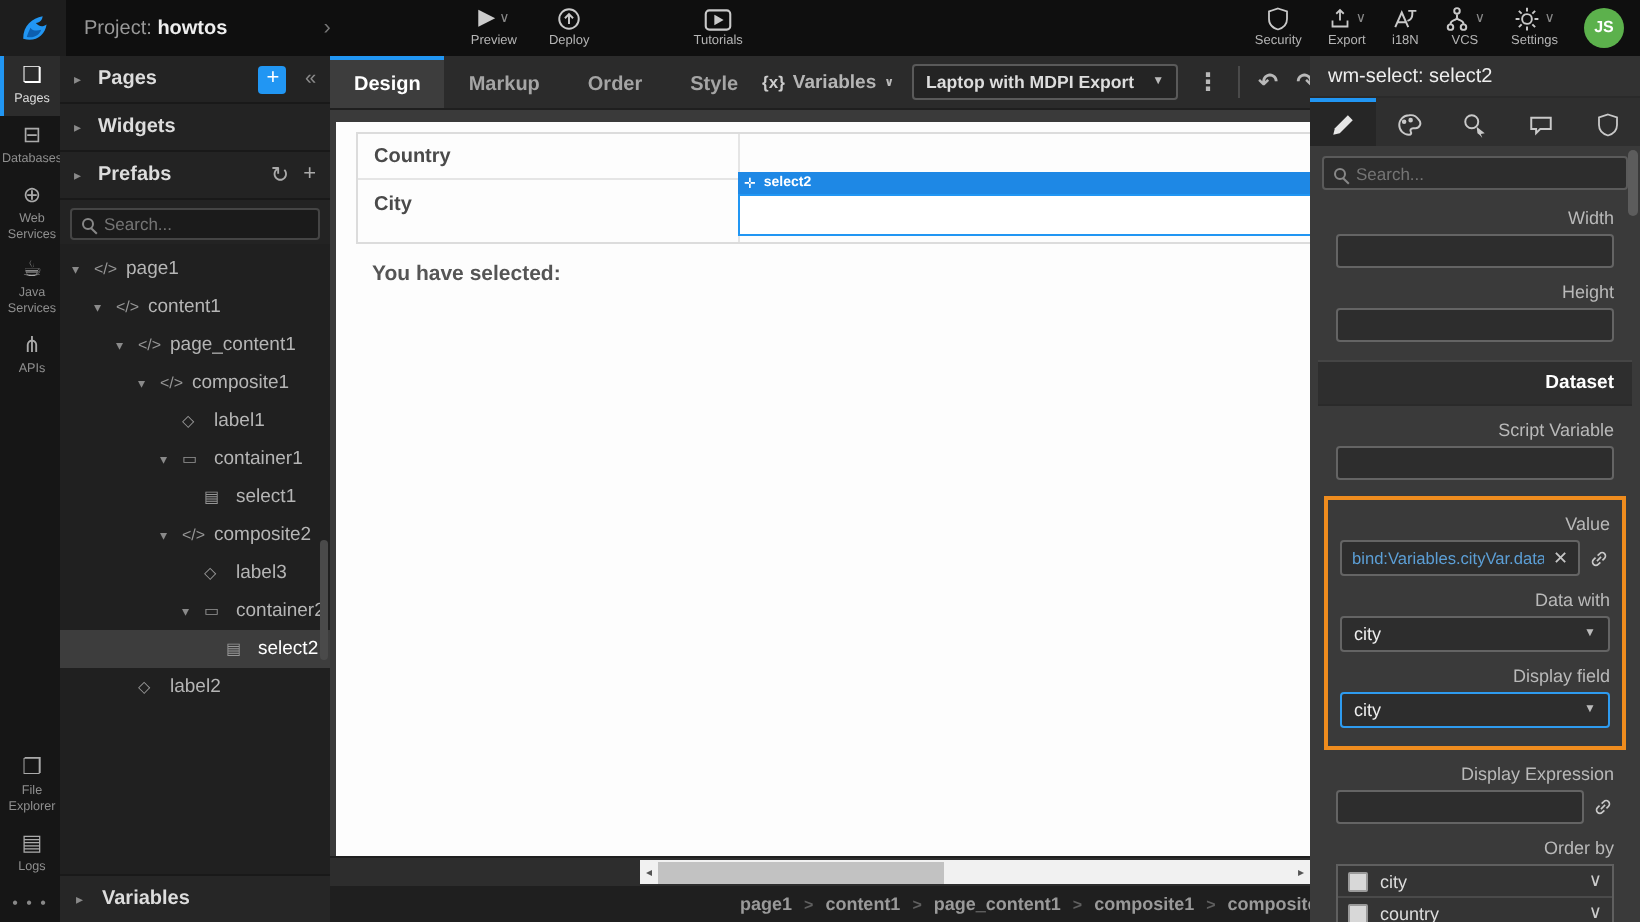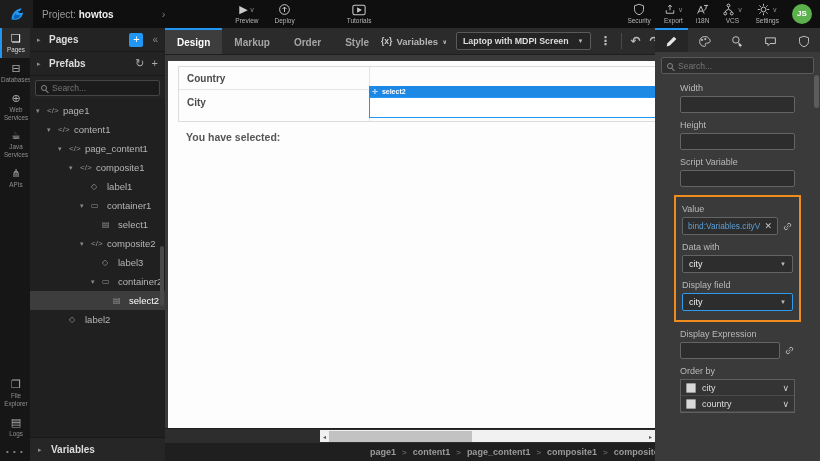--- a/index.html
+++ b/index.html
@@ -92,21 +92,21 @@
 
   
   .inspector{position:absolute;top:28px;left:655px;width:165px;bottom:0;background:#3a3a3a;color:#ccc;display:flex;flex-direction:column;}
   .insp-header{height:21px;flex:none;background:#323232;display:flex;align-items:center;padding:0 9px;font-size:10px;color:#eee;border-bottom:1px solid #2a2a2a;}
   .insp-tabs{height:24px;flex:none;display:flex;background:#2f2f2f;}
   .insp-tab{flex:1;display:flex;align-items:center;justify-content:center;border-top:2px solid transparent;}
   .insp-tab.active{background:#262626;border-top-color:#2196f3;}
   .isvg{stroke:#c9c9c9;fill:none;stroke-width:1.2;}
   .insp-search{margin:5px 6px 1px;flex:none;background:#2d2d2d;border:1px solid #5a5a5a;border-radius:2px;height:17px;display:flex;align-items:center;padding:0 5px;gap:5px;}
   .insp-search input{background:none;border:none;color:#999;font-size:8.5px;width:100%;outline:none;padding:0;}
-  .insp-body{flex:1;padding:1px 25px 0;position:relative;overflow:hidden;font-size:9px;}
+  .insp-body{flex:1;padding:1px 13px 0;position:relative;overflow:hidden;font-size:9px;text-align:right;}
   .f-label{color:#b9b9b9;margin:7px 0 3px;font-size:9px;}
   .f-input{height:17px;background:#2d2d2d;border:1px solid #646464;border-radius:2px;}
   .sect-header{margin:9px -9px 0;background:#2e2e2e;padding:5px 9px;color:#fff;font-size:9.5px;font-weight:bold;border-top:1px solid #454545;border-bottom:1px solid #2a2a2a;}
   .orange-box{border:2px solid #ef8c1e;margin:8px -6px 0;padding:0 6px 9px;}
   .input-row{display:flex;align-items:center;gap:4px;}
   .value-input{flex:1;height:18px;background:#2d2d2d;border:1px solid #646464;border-radius:2px;display:flex;align-items:center;padding:0 5px;gap:4px;min-width:0;}
   .bind-text{color:#5c9fd6;font-size:8.3px;flex:1;white-space:nowrap;overflow:hidden;}
   .clear-x{color:#c5c5c5;font-size:9px;flex:none;}
   .select-field{height:18px;background:#2d2d2d;border:1px solid #646464;border-radius:2px;display:flex;align-items:center;justify-content:space-between;padding:0 6px;font-size:9px;color:#eee;}
   .select-field.focused{border-color:#2e9bef;}
@@ -243,20 +243,24 @@
 
   <aside class="explorer">
     <div class="section">
       <span class="s-arr">▸</span>
       <span class="s-lbl">Pages</span>
       <span class="plus-btn">+</span>
       <span class="collapse">«</span>
     </div>
     <div class="section">
       <span class="s-arr">▸</span>
+      <span class="s-lbl">Widgets</span>
+    </div>
+    <div class="section">
+      <span class="s-arr">▸</span>
       <span class="s-lbl">Prefabs</span>
       <span class="s-tools">
           <span>↻</span>
           <span>+</span>
         </span>
     </div>
     <div class="search-box">
       <span class="mag"></span>
       <input placeholder="Search..." style="">
     </div>
@@ -337,21 +341,21 @@
           <div class="ctab">Order</div>
           <div class="ctab">Style</div>
         </div>
       <div class="ctools">
         <span class="vars-btn">
             <span class="vars-glyph">{x}</span>
             <span>Variables</span>
             <span class="caret">∨</span>
           </span>
         <span class="device-dd">
-            <span>Laptop with MDPI Screen</span>
+            <span>Laptop with MDPI Export</span>
             <span class="caret">▼</span>
           </span>
         <span class="tool-ic">⋮</span>
         <span class="divline"></span>
         <span class="tool-ic">↶</span>
         <span class="tool-ic">↷</span>
         <span class="floppy"></span>
         <span class="tool-ic">»</span>
       </div>
     </div>
@@ -392,20 +396,21 @@
         <span class="bc-sep">&gt;</span>
         <span>composite2</span>
         <span class="bc-sep">&gt;</span>
         <span>container2</span>
         <span class="bc-sep">&gt;</span>
         <span class="bc-cur">select2</span>
       </div>
   </main>
 
   <aside class="inspector">
+    <div class="insp-header">wm-select: select2</div>
     <div class="insp-tabs">
       <div class="insp-tab active">
         <svg width="13" height="13" viewBox="0 0 16 16">
             <path d="M2 14l1-4 8-8 3 3-8 8z" fill="#e6e6e6"></path>
           </svg>
       </div>
       <div class="insp-tab">
         <svg width="13" height="13" viewBox="0 0 16 16" class="isvg">
             <path d="M8 2a6 6 0 100 12c1.4 0 1.6-1 1.1-1.9-.5-1 .1-2.1 1.4-2.1H12a3 3 0 002-5.2A6 6 0 008 2z"></path>
             <circle cx="5" cy="6" r=".8" fill="#c9c9c9"></circle>
@@ -431,20 +436,21 @@
     </div>
     <div class="insp-search">
       <span class="mag"></span>
       <input placeholder="Search..." style="">
     </div>
     <div class="insp-body">
       <div class="f-label">Width</div>
       <div class="f-input"></div>
       <div class="f-label">Height</div>
       <div class="f-input"></div>
+      <div class="sect-header">Dataset</div>
       <div class="f-label">Script Variable</div>
       <div class="f-input"></div>
       <div class="orange-box">
         <div class="f-label">Value</div>
         <div class="input-row">
           <div class="value-input">
             <span class="bind-text">bind:Variables.cityVar.dataSet</span>
             <span class="clear-x">✕</span>
           </div>
           <svg width="11" height="11" viewBox="0 0 16 16" class="isvg">

